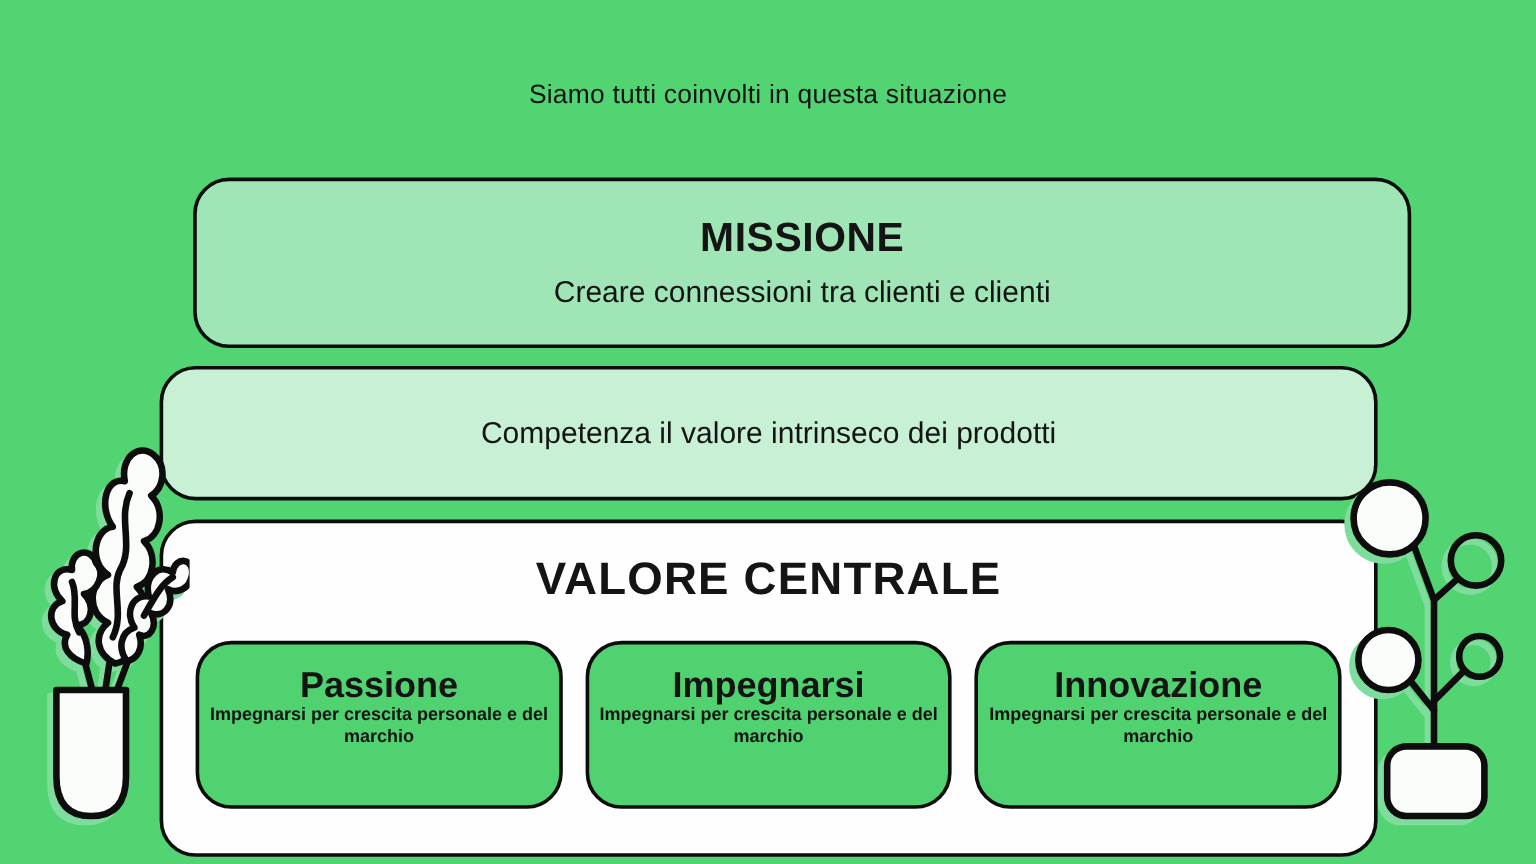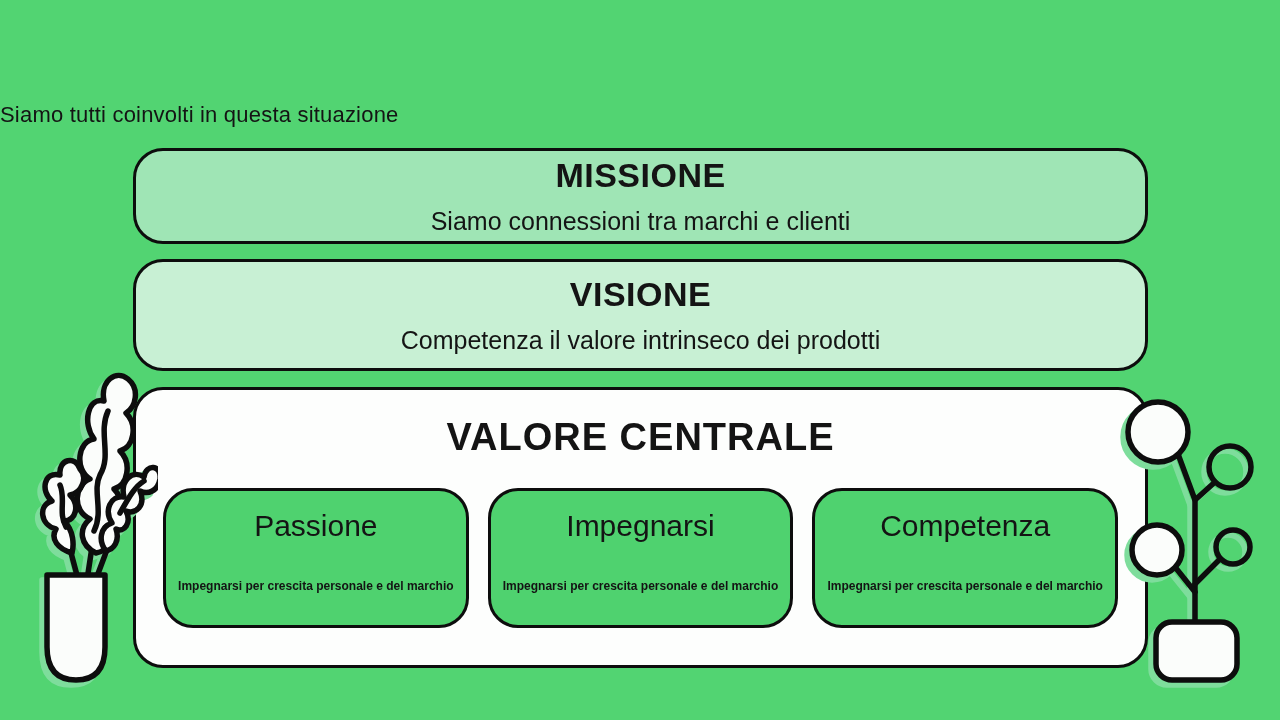--- a/index.html
+++ b/index.html
@@ -8,21 +8,22 @@
     font-family: "Liberation Sans", sans-serif;
     color: var(--text, #141414);
   }
   .slide {
     position: relative;
     width: 1280px;
     height: 720px;
     background: var(--background, #52d472);
   }
   .top-title {
-    padding-top: 102px;
+    padding-top: 66px;
+    text-align: center;
     font-size: 22px;
     font-weight: 500;
     letter-spacing: 0.2px;
   }
   .stack {
     position: absolute;
     left: 133px;
     top: 148px;
     width: 1015px;
   }
@@ -30,21 +31,21 @@
     width: 100%;
     border: 3.5px solid var(--outline, #0d0d0d);
     border-radius: 30px;
     display: flex;
     flex-direction: column;
     align-items: center;
     justify-content: center;
     gap: 17px;
     text-align: center;
   }
-  .band-missione { height: 96px; background: var(--missione-bg, #9fe5b5); }
+  .band-missione { height: 142px; background: var(--missione-bg, #9fe5b5); margin-left: 28px; }
   .band-visione  { height: 112px; background: var(--visione-bg, #c8f0d4); margin-top: 15px; }
   .band h2 { font-size: 34px; font-weight: 800; letter-spacing: 0.5px; line-height: 1; }
   .band p  { font-size: 25px; font-weight: 400; line-height: 1; }
   .panel {
     width: 100%;
     height: 281px;
     margin-top: 16px;
     background: var(--panel-bg, #ffffff);
     border: 3.5px solid var(--outline, #0d0d0d);
     border-radius: 30px;
@@ -69,26 +70,25 @@
     background: var(--card-bg, #4fd26f);
     border: 3.5px solid var(--outline, #0d0d0d);
     border-radius: 30px;
     display: flex;
     flex-direction: column;
     align-items: center;
   }
   .card .card-title {
     margin-top: 20px;
     font-size: 30px;
-    font-weight: 400;
+    font-weight: 700;
     line-height: 1;
   }
   .card .card-desc {
-    margin-top: 38px;
-    font-size: 12px;
+    font-size: 15px;
     font-weight: 600;
     line-height: 1.2;
   }
   .plant {
     position: absolute;
     pointer-events: none;
     filter: drop-shadow(-5px 5px 0 var(--shadow-green, #7edd9c));
   }
   .plant-left  { left: 8px;    top: 363px; }
   .plant-right { left: 1120px; top: 392px; }
@@ -103,44 +103,43 @@
 <body>
 
 <div class="slide">
 
   <div class="top-title">Siamo tutti coinvolti in questa situazione</div>
 
   <div class="stack">
 
     <section class="band band-missione">
       <h2>MISSIONE</h2>
-      <p>Siamo connessioni tra marchi e clienti</p>
+      <p>Creare connessioni tra clienti e clienti</p>
     </section>
 
     <section class="band band-visione">
-      <h2>VISIONE</h2>
       <p>Competenza il valore intrinseco dei prodotti</p>
     </section>
 
     <section class="panel">
       <h2>VALORE CENTRALE</h2>
       <div class="cards">
 
         <div class="card">
           <div class="card-title">Passione</div>
           <div class="card-desc">Impegnarsi per crescita personale e del marchio</div>
         </div>
 
         <div class="card">
           <div class="card-title">Impegnarsi</div>
           <div class="card-desc">Impegnarsi per crescita personale e del marchio</div>
         </div>
 
         <div class="card">
-          <div class="card-title">Competenza</div>
+          <div class="card-title">Innovazione</div>
           <div class="card-desc">Impegnarsi per crescita personale e del marchio</div>
         </div>
 
       </div>
     </section>
   </div>
 
   <svg class="plant plant-left" width="150" height="322" viewBox="0 0 150 322">
 
     <line x1="70" y1="216" x2="62" y2="186" fill="none"></line>

